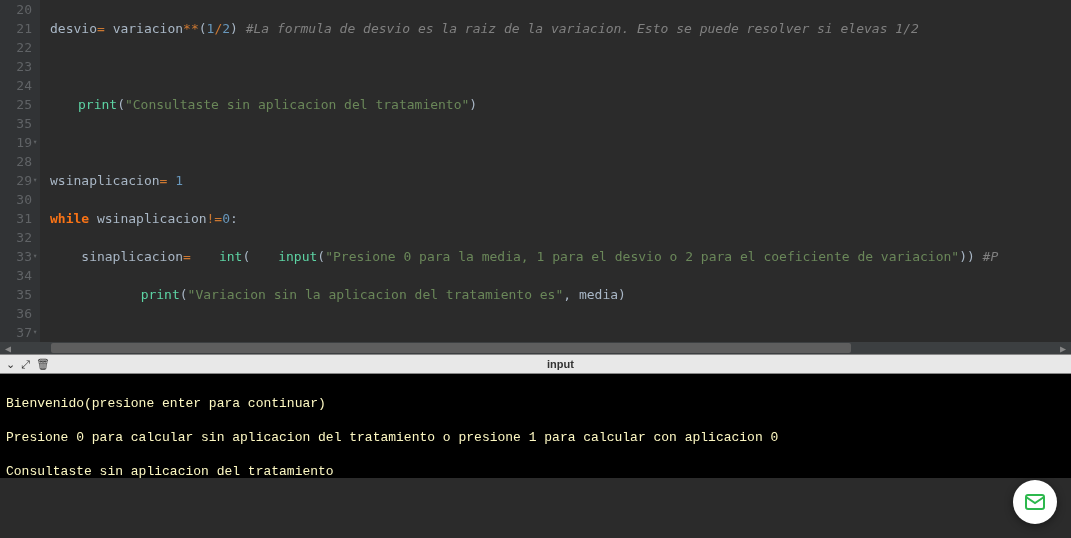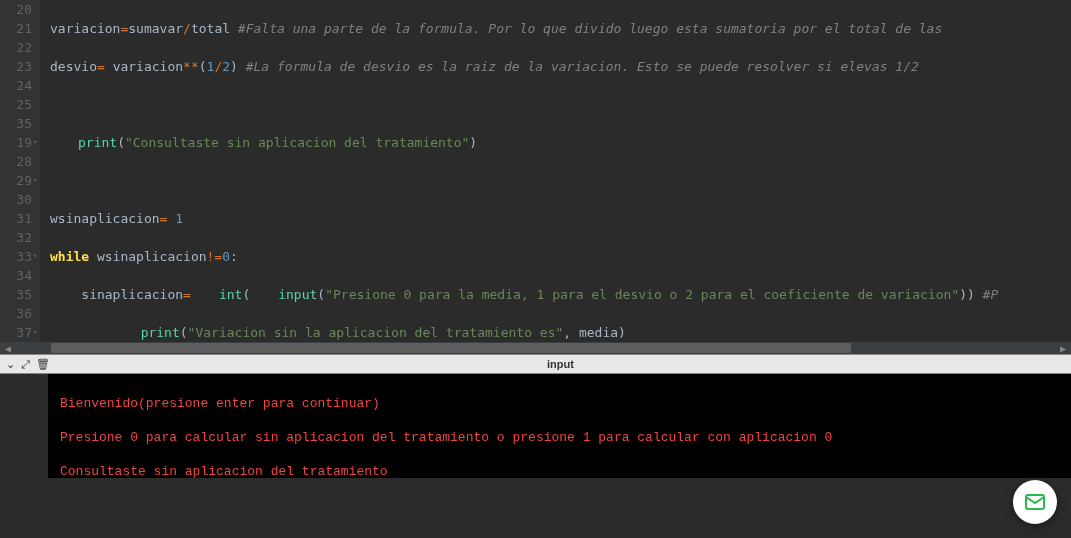--- a/index.html
+++ b/index.html
@@ -3,35 +3,35 @@
 <meta charset="utf-8">
 <style>
 * { margin: 0; padding: 0; box-sizing: border-box; }
 body { font-family: "Consolas", "Monaco", monospace; background: #2b2b2b; width: 1071px; height: 538px; overflow: hidden; position: relative; }
 .editor { height: 342px; display: flex; background: #2b2b2b; overflow: hidden; }
 .gutter { background: #313335; color: #606366; text-align: right; padding-right: 8px; font-size: 13px; line-height: 19px; user-select: none; width: 40px; flex-shrink: 0; }
 .gutter div { position: relative; }
 .gutter .fold::after { content: "▸"; position: absolute; right: -6px; font-size: 8px; color: #606366; transform: rotate(90deg); }
 .code { flex: 1; font-size: 13px; line-height: 19px; color: #a9b7c6; padding-left: 10px; white-space: pre; overflow: hidden; }
 .code-line { height: 19px; }
-.kw { color: #fde047; font-weight: bold; }
+.kw { color: #f97316; font-weight: bold; }
 .fn { color: #5dd4a4; margin-left: 28px; }
 .str { color: #6a8759; }
 .cmt { color: #808080; font-style: italic; }
 .num { color: #6897bb; }
 .op { color: #cc7832; }
 .id { color: #a9b7c6; }
 .scrollbar-h { height: 12px; background: #3c3f41; display: flex; }
 .scrollbar-h .track { flex: 1; background: #3c3f41; position: relative; }
 .scrollbar-h .thumb { position: absolute; left: 35px; width: 800px; height: 10px; top: 1px; background: #5e5e5e; border-radius: 2px; }
 .scrollbar-h .arrow { width: 16px; background: #3c3f41; color: #888; font-size: 10px; display: flex; align-items: center; justify-content: center; }
 .panel-header { height: 20px; background: #e8e8e8; border-top: 1px solid #888; border-bottom: 1px solid #888; display: flex; align-items: center; font-family: sans-serif; font-size: 11px; color: #333; }
 .panel-header .icons-left { display: flex; gap: 6px; padding-left: 6px; }
 .panel-header .title { flex: 1; text-align: center; font-weight: bold; }
-.console { background: #000; color: #ef4444; font-size: 13px; line-height: 17px; padding: 4px 12px; height: 104px; font-family: "Courier New", monospace; overflow: hidden; white-space: pre; margin-left: 48px; }
+.console { background: #000; color: #fef9c3; font-size: 13px; line-height: 17px; padding: 4px 6px; height: 104px; font-family: "Courier New", monospace; overflow: hidden; white-space: pre; }
 .fab { position: absolute; right: 14px; bottom: 14px; width: 44px; height: 44px; border-radius: 50%; background: #fff; box-shadow: 0 2px 8px rgba(0,0,0,0.4); display: flex; align-items: center; justify-content: center; }
 .fab svg { width: 24px; height: 24px; stroke: #2db84d; stroke-width: 2; fill: none; }
 </style>
 </head>
 <body>
 
 <div class="editor">
   <div class="gutter">
     <div>20</div>
     <div>21</div>
@@ -49,21 +49,20 @@
     <div class="fold">33</div>
     <div>34</div>
     <div>35</div>
     <div>36</div>
     <div class="fold">37</div>
     <div class="fold">38</div>
     <div>39</div>
     <div class="fold">40</div>
   </div>
   <div class="code">
-<div class="code-line"><span class="id">variacion</span><span class="op">=</span><span class="id">sumavar</span><span class="op">/</span><span class="id">total</span><span class="cmt"> #Falta una parte de la formula. Por lo que divido luego esta sumatoria por el total de las</span></div>
 <div class="code-line"><span class="id">desvio</span><span class="op">=</span><span> </span><span class="id">variacion</span><span class="op">**</span><span>(</span><span class="num">1</span><span class="op">/</span><span class="num">2</span><span>)</span><span class="cmt"> #La formula de desvio es la raiz de la variacion. Esto se puede resolver si elevas 1/2</span></div>
 <div class="code-line"></div>
 <div class="code-line"><span class="fn">print</span><span>(</span><span class="str">"Consultaste sin aplicacion del tratamiento"</span><span>)</span></div>
 <div class="code-line"></div>
 <div class="code-line"><span class="id">wsinaplicacion</span><span class="op">=</span><span> </span><span class="num">1</span></div>
 <div class="code-line"><span class="kw">while</span><span> </span><span class="id">wsinaplicacion</span><span class="op">!=</span><span class="num">0</span><span>:</span></div>
 <div class="code-line">    <span class="id">sinaplicacion</span><span class="op">=</span><span class="fn">int</span><span>(</span><span class="fn">input</span><span>(</span><span class="str">"Presione 0 para la media, 1 para el desvio o 2 para el coeficiente de variacion"</span><span>)</span><span>)</span><span class="cmt"> #P</span></div>
 <div class="code-line">        <span class="fn">print</span><span>(</span><span class="str">"Variacion sin la aplicacion del tratamiento es"</span><span>,</span><span> </span><span class="id">media</span><span>)</span></div>
 
 

